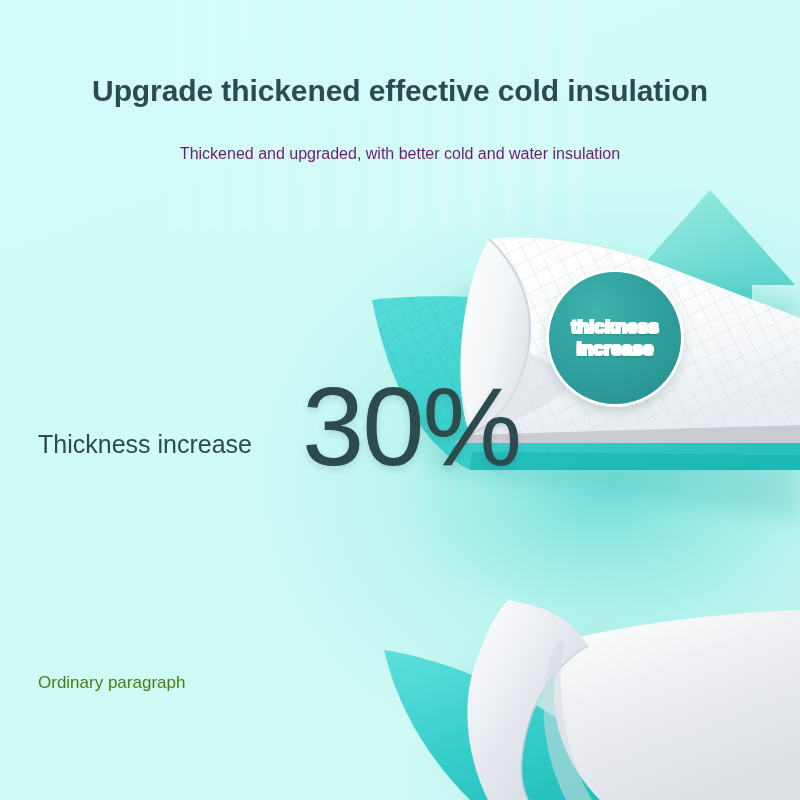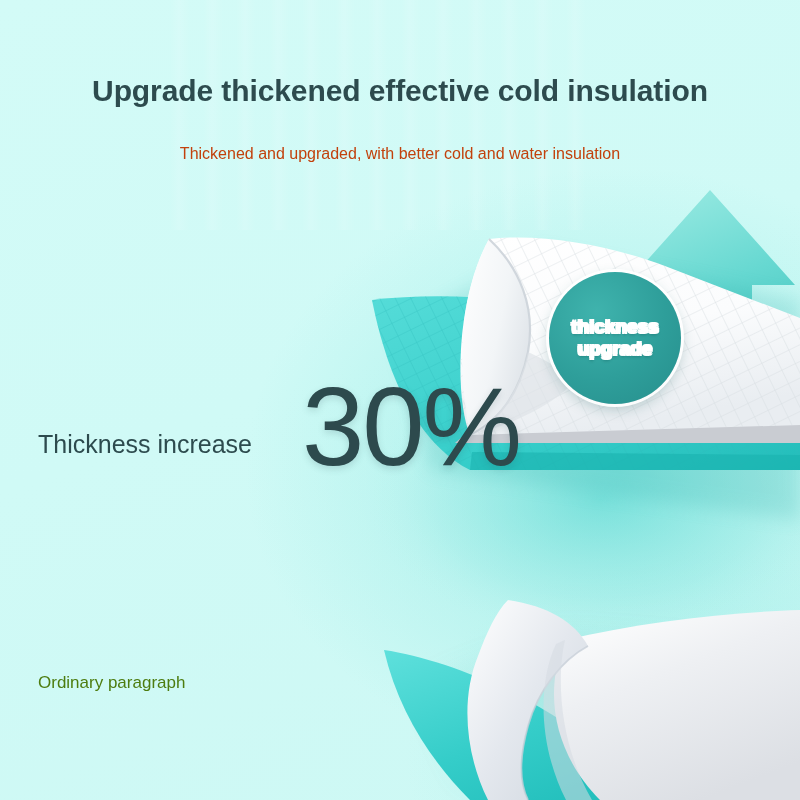--- a/index.html
+++ b/index.html
@@ -50,21 +50,21 @@
     color: #2d4b4e;
     white-space: nowrap;
   }
   .subhead {
     position: absolute;
     left: 0; right: 0;
     top: 145px;
     text-align: center;
     font-size: 16px;
     font-weight: 400;
-    color: #c2410c;
+    color: #701a75;
     white-space: nowrap;
   }
   .label-upgraded {
     position: absolute;
     left: 38px;
     top: 350px;
     font-size: 25px;
     font-weight: 400;
     color: #2d4b4e;
     white-space: nowrap;
@@ -281,16 +281,16 @@
   <div class="headline">Upgrade thickened effective cold insulation</div>
   <div class="subhead">Thickened and upgraded, with better cold and water insulation</div>
 
   <div class="label-thickness">Thickness increase</div>
   <div class="big-percent">30%</div>
 
   <div class="label-ordinary">Ordinary paragraph</div>
 
   <div class="badge">
     <span class="badge-line">thickness</span>
-    <span class="badge-line">upgrade</span>
+    <span class="badge-line">increase</span>
   </div>
 
 </div>
 
 </body></html>

